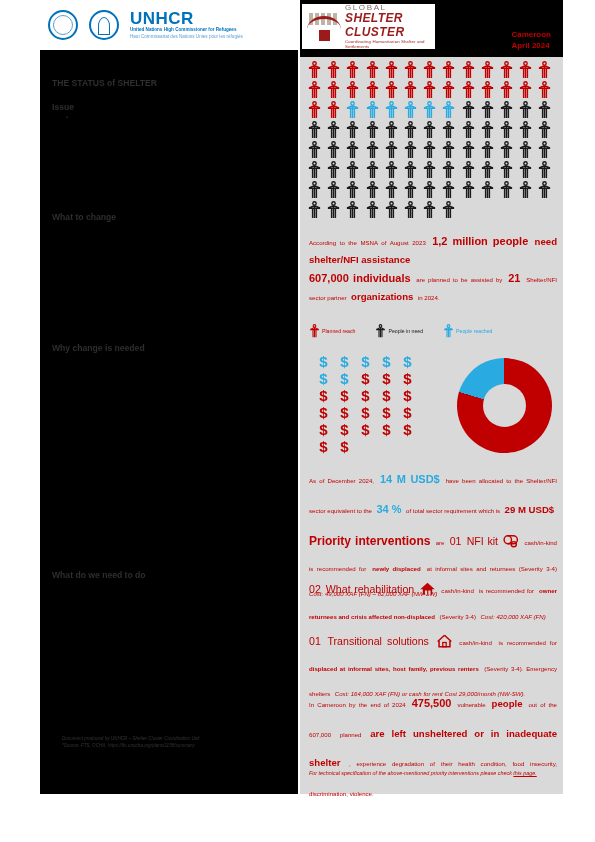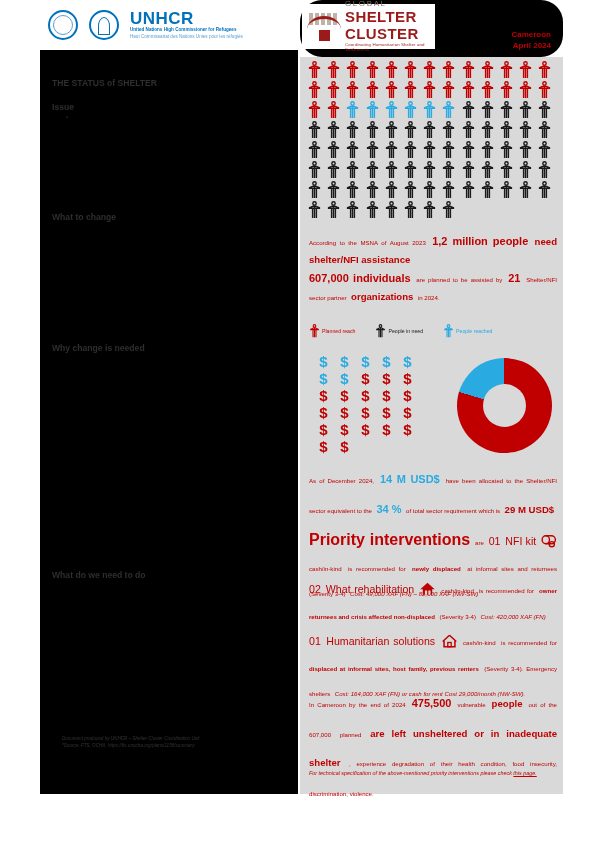--- a/index.html
+++ b/index.html
@@ -20,34 +20,34 @@
              border-radius:50% 50% 0 0;border:1px solid #0072bc;}
   .unhcr-text{display:flex;flex-direction:column;justify-content:center;}
   .unhcr-word{font-size:17px;font-weight:bold;color:#0072bc;letter-spacing:.5px;line-height:1;}
   .unhcr-sub1{font-size:4.6px;font-weight:bold;color:#0072bc;line-height:1.5;}
   .unhcr-sub2{font-size:4.6px;color:#5a9fd4;line-height:1.4;}
 
   .lhead{position:absolute;color:#2e2e2e;font-size:8.6px;font-weight:bold;left:12px;text-align:center;}
   .lbullet{position:absolute;color:#2e2e2e;font-size:6px;left:26px;}
   #left-footer{position:absolute;left:22px;bottom:44px;width:226px;color:#333;
                font-size:4.6px;font-style:italic;line-height:1.5;text-align:justify;}
-  #gsc-header{position:absolute;left:300px;top:0;width:263px;height:57px;background:#000;border-radius:22px;}
+  #gsc-header{position:absolute;left:300px;top:0;width:263px;height:57px;background:#000;}
   #gsc-logo{position:absolute;left:2px;top:4px;width:133px;height:45px;background:#fff;
             display:flex;align-items:center;gap:4px;padding-left:5px;box-sizing:border-box;}
   .gsc-mark{width:34px;height:28px;position:relative;flex:0 0 auto;}
   .gsc-roof{position:absolute;left:0;bottom:9px;width:34px;height:13px;
             border-top:3px solid #9b1b1b;border-radius:60% 60% 0 0/100% 100% 0 0;}
   .gsc-house{position:absolute;left:12px;bottom:0;width:11px;height:11px;background:#9b1b1b;}
   .gsc-blocks{position:absolute;left:2px;top:0;width:30px;height:12px;
             background:repeating-linear-gradient(90deg,#bdb3a6 0 4px,transparent 4px 6px);}
   .gsc-txt{display:flex;flex-direction:column;line-height:1.1;}
   .gsc-l1{font-size:8px;color:#7a6f62;letter-spacing:1.6px;}
-  .gsc-l2{font-size:15px;color:#9b1b1b;font-weight:bold;letter-spacing:.4px;}
+  .gsc-l2{font-size:12px;color:#9b1b1b;font-weight:bold;letter-spacing:.4px;font-style:italic;}
   .gsc-l3{font-size:4.4px;color:#9b1b1b;letter-spacing:.1px;margin-top:1px;}
-  #country-block{position:absolute;right:12px;top:30px;text-align:right;color:#c00000;
+  #country-block{position:absolute;right:12px;top:30px;text-align:left;color:#c00000;
                  font-size:8px;font-weight:bold;line-height:1.35;}
 
   #grey-panel{position:absolute;left:300px;top:57px;width:263px;height:737px;background:#d9d9d9;}
 
   
   #people-grid{position:absolute;left:5px;top:3px;width:252px;
                display:flex;flex-wrap:wrap;gap:0;}
   .pgon{width:19.2px;height:20px;display:flex;align-items:center;justify-content:center;}
   .pgon svg{width:15px;height:18px;display:block;}
 
@@ -64,21 +64,21 @@
   
   #money-row{position:absolute;left:9px;top:296px;width:250px;height:105px;}
   #dollars{position:absolute;left:4px;top:0;width:105px;
            display:flex;flex-wrap:wrap;}
   .dsign{width:21px;height:17px;font-size:15px;font-weight:bold;line-height:17px;text-align:center;}
   #donut{position:absolute;left:148px;top:5px;width:95px;height:95px;border-radius:50%;}
   #donut:after{content:"";position:absolute;left:26px;top:26px;width:43px;height:43px;
                border-radius:50%;background:#d9d9d9;}
 
   
-  .pi-head{font-size:16px;font-weight:bold;}
+  .pi-head{font-size:12px;font-weight:bold;}
   .pi-num{font-size:10.6px;font-weight:normal;}
   .pi-body{font-size:6.1px;}
   .ico-mat{display:inline-block;width:16px;height:13px;vertical-align:-3px;position:relative;}
   .ico-house{display:inline-block;width:17px;height:14px;vertical-align:-3px;}
 
   #tech-note{position:absolute;left:9px;width:248px;color:#c00000;font-size:5.4px;
              font-style:italic;text-align:justify;line-height:1.5;}
   .ulink{text-decoration:underline;}
 </style>
 </head>
@@ -1048,21 +1048,21 @@
     </span>
     <span class="pi-body">cash/in-kind</span>
     <span class="pi-body">is recommended for</span>
     <span class="pi-body" style="font-weight:bold">owner returnees and crisis affected non-displaced</span>
     <span class="pi-body">(Severity 3-4)</span>
     <span class="pi-body" style="font-style:italic">Cost: 420,000 XAF (FN)</span>
   </div>
 
   <div class="statblock" style="top:570px;line-height:1.6">
     <span class="pi-num">01</span>
-    <span class="pi-num">Humanitarian solutions</span>
+    <span class="pi-num">Transitional solutions</span>
     <span class="ico-house">
       <svg viewBox="0 0 20 16">
           <path d="M10 1.5 2 8.8M10 1.5 18 8.8M3.6 8.2V15h12.8V8.2" fill="none" stroke="#C00000" stroke-width="1.8"></path>
       <rect x="8" y="10" width="4" height="5" fill="none" stroke="#C00000" stroke-width="1.5"></rect>
         </svg>
     </span>
     <span class="pi-body">cash/in-kind</span>
     <span class="pi-body">is recommended for</span>
     <span class="pi-body" style="font-weight:bold">displaced at informal sites, host family, previous renters</span>
     <span class="pi-body">(Severity 3-4). Emergency shelters</span>

